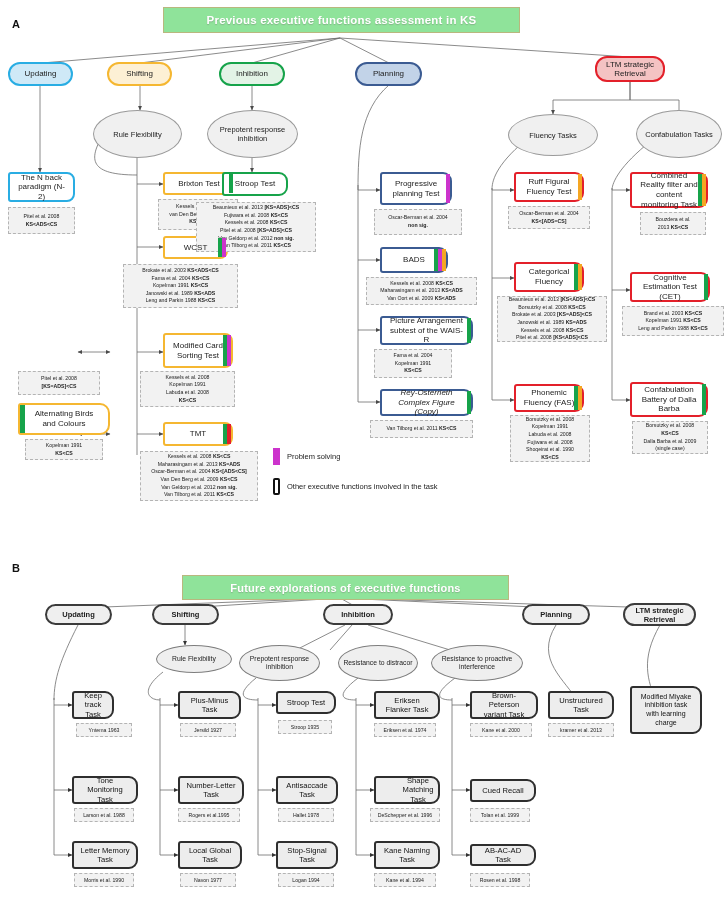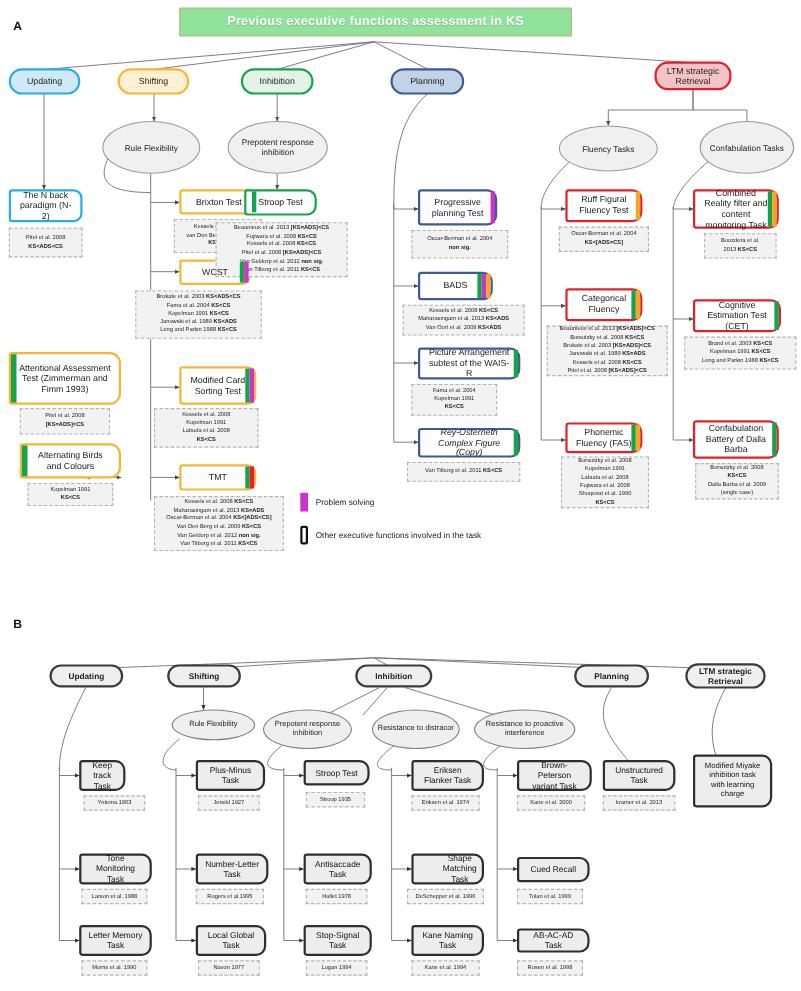--- a/index.html
+++ b/index.html
@@ -205,26 +205,20 @@
     </div>
 
   <div class="test" style="left:8px;top:172px;width:67px;height:30px;border:2px solid #29ade3;border-radius:3px 8px 8px 3px;">
     <span class="lbl">The N back paradigm (N-2)</span>
     </div>
   <div class="ref" style="left:8px;top:207px;width:67px;height:27px;">
       <div>Pitel et al. 2008</div>
       <div><b>KS&lt;ADS&lt;CS</b></div>
     </div>
 
-  <div class="test" style="left:8px;top:320px;width:102px;height:48px;border:2px solid #f5b731;border-radius:3px 10px 10px 3px;">
-    <span class="stripes-l">
-        <i style="background:#16a34a"></i>
-      </span>
-    <span class="lbl">Attentional Assessment Test (Zimmerman and Fimm 1993)</span>
-    </div>
   <div class="ref" style="left:18px;top:371px;width:82px;height:24px;">
       <div>Pitel et al. 2008</div>
       <div><b>[KS=ADS]&lt;CS</b></div>
     </div>
 
   <div class="test" style="left:18px;top:403px;width:92px;height:32px;border:2px solid #f5b731;border-radius:3px 10px 10px 3px;">
     <span class="stripes-l">
         <i style="background:#16a34a"></i>
       </span>
     <span class="lbl">Alternating Birds and Colours</span>
@@ -433,20 +427,21 @@
   <div class="legend-item" style="left:273px;top:448px;">
     <span class="legend-sw" style="background:#cc33cc;"></span>
     <span>Problem solving</span>
   </div>
   <div class="legend-item" style="left:273px;top:478px;">
     <span class="legend-sw" style="background:#ffffff;border:2px solid #111;box-sizing:border-box;border-radius:2px;"></span>
     <span>Other executive functions involved in the task</span>
   </div>
 
   <div class="panel-letter" style="left:12px;top:562px;">B</div>
+  <div class="title-bar" style="left:182px;top:575px;width:325px;height:23px;font-size:11px;">Future explorations of executive functions</div>
 
   <div class="bdom" style="left:45px;top:604px;width:67px;height:21px;">
     <span>Updating</span>
     </div>
   <div class="bdom" style="left:152px;top:604px;width:67px;height:21px;">
     <span>Shifting</span>
     </div>
   <div class="bdom" style="left:323px;top:604px;width:70px;height:21px;">
     <span>Inhibition</span>
     </div>

